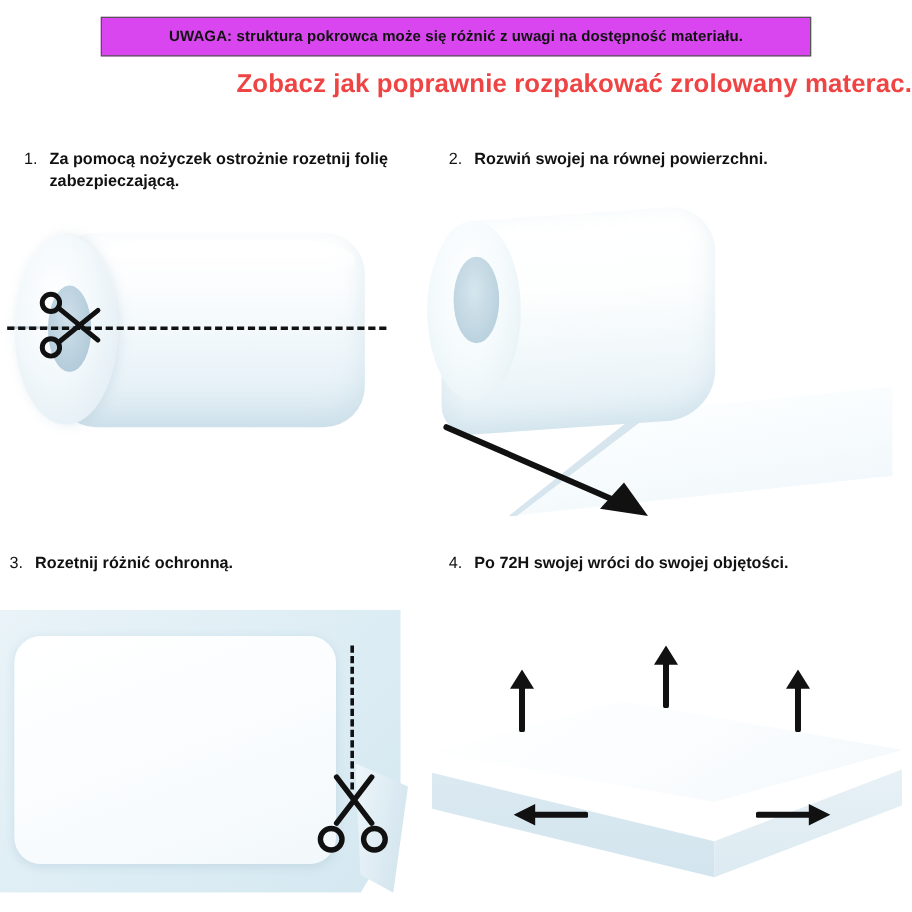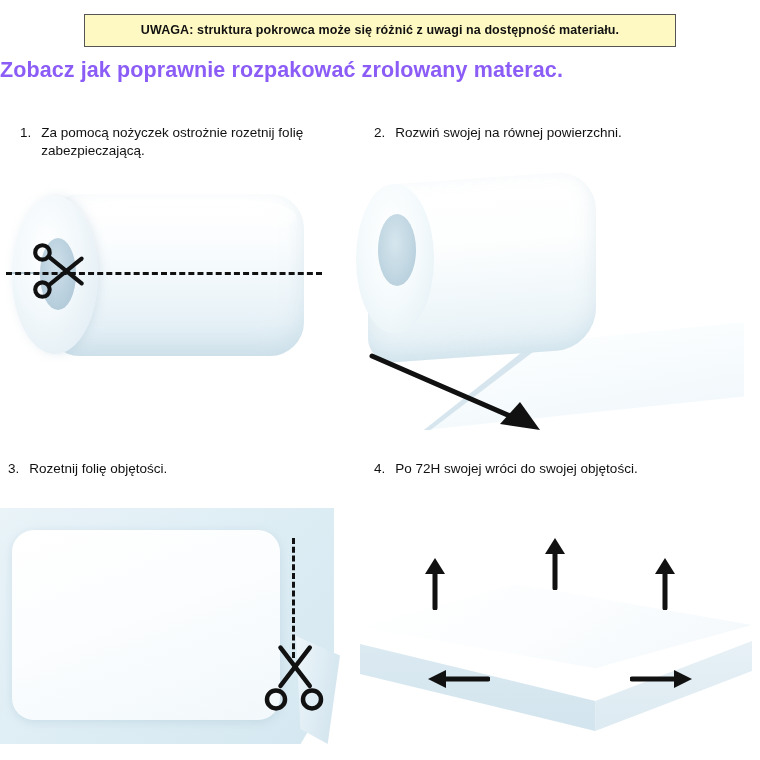--- a/index.html
+++ b/index.html
@@ -17,39 +17,39 @@
   }
 
   
   .notice {
     position: absolute;
     left: 84px;
     top: 14px;
     width: 592px;
     box-sizing: border-box;
     border: 1px solid #555555;
-    background: #fef9c3;
+    background: #d946ef;
     text-align: center;
     padding: 8px 6px 9px 6px;
     font-size: 12.5px;
     font-weight: bold;
     letter-spacing: 0.1px;
     color: #111111;
   }
 
   
   .main-title {
     position: absolute;
     left: 0;
     top: 58px;
     width: 760px;
-    text-align: left;
+    text-align: right;
     font-size: 21.5px;
     font-weight: bold;
-    color: #8b5cf6;
+    color: #ef4444;
     letter-spacing: 0.1px;
   }
 
   
   .step {
     position: absolute;
   }
   .step-head {
     display: flex;
     align-items: flex-start;
@@ -57,20 +57,21 @@
     line-height: 1.35;
     color: #111111;
   }
   .step-num {
     flex: 0 0 auto;
     margin-right: 10px;
     font-size: 13.5px;
   }
   .step-text {
     flex: 1 1 auto;
+    font-weight: bold;
   }
 
   #step1 { left: 20px;  top: 124px; width: 320px; }
   #step2 { left: 374px; top: 124px; width: 350px; }
   #step3 { left: 8px;   top: 460px; width: 330px; }
   #step4 { left: 374px; top: 460px; width: 360px; }
 
   #step1 .step-text { width: 260px; }
 
   
@@ -292,21 +293,21 @@
     <g stroke="#111111" stroke-width="5" fill="#111111">
       <line x1="8" y1="8" x2="160" y2="74" stroke-linecap="round"></line>
       <polygon points="176,82 136,76 156,54" stroke="none"></polygon>
     </g>
   </svg>
 </div>
 
 <div class="step" id="step3">
   <div class="step-head">
     <span class="step-num">3.</span>
-    <span class="step-text">Rozetnij folię objętości.</span>
+    <span class="step-text">Rozetnij różnić ochronną.</span>
   </div>
 </div>
 
 <div class="illus" id="illus3">
   <div class="foil3"></div>
   <div class="mattress3"></div>
   <div class="foil3-fold"></div>
   <div class="dash3"></div>
   <svg class="scissors3" viewBox="0 0 64 74">
     <g stroke="#111111" stroke-width="4" fill="none" stroke-linecap="round">

